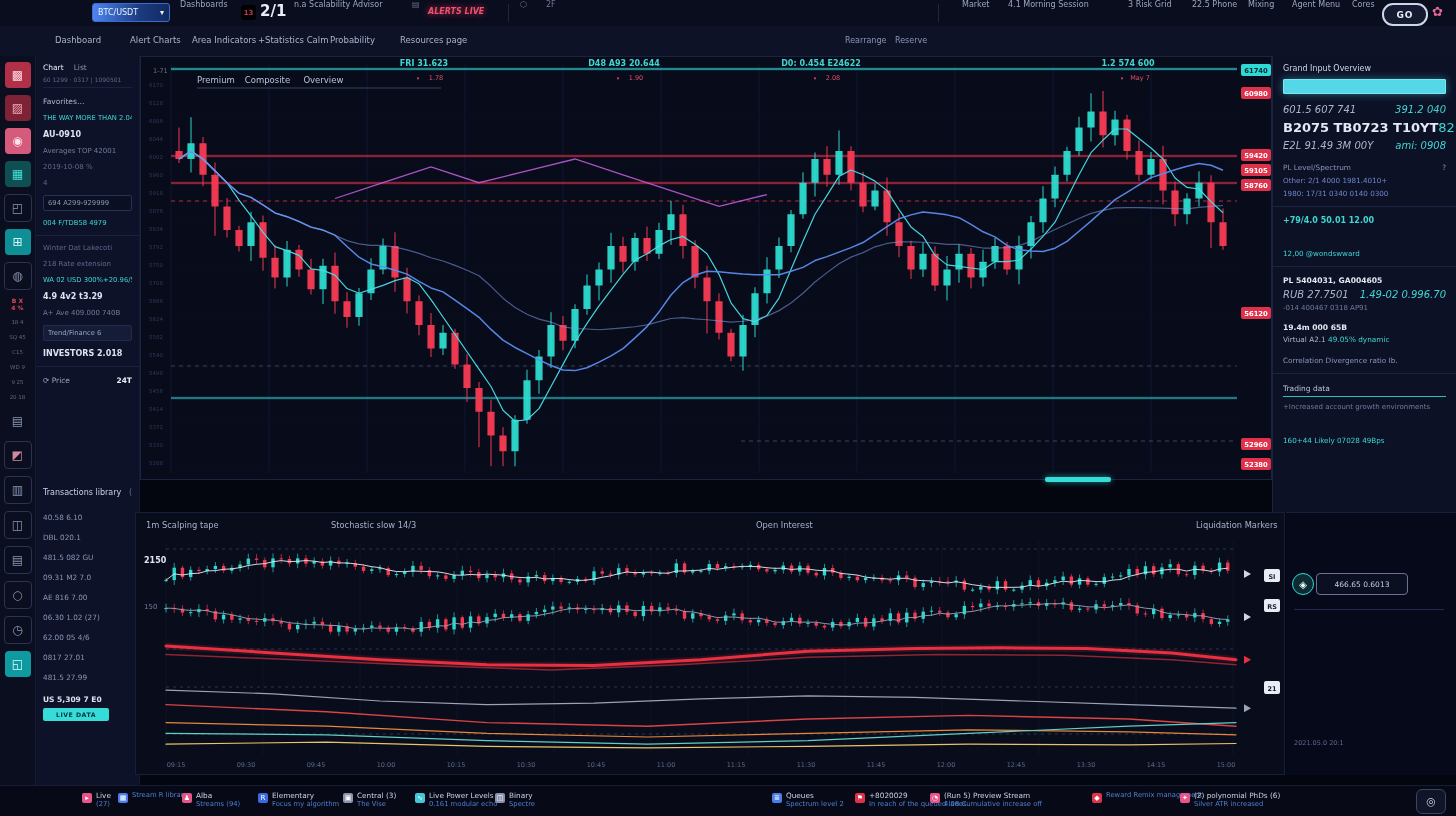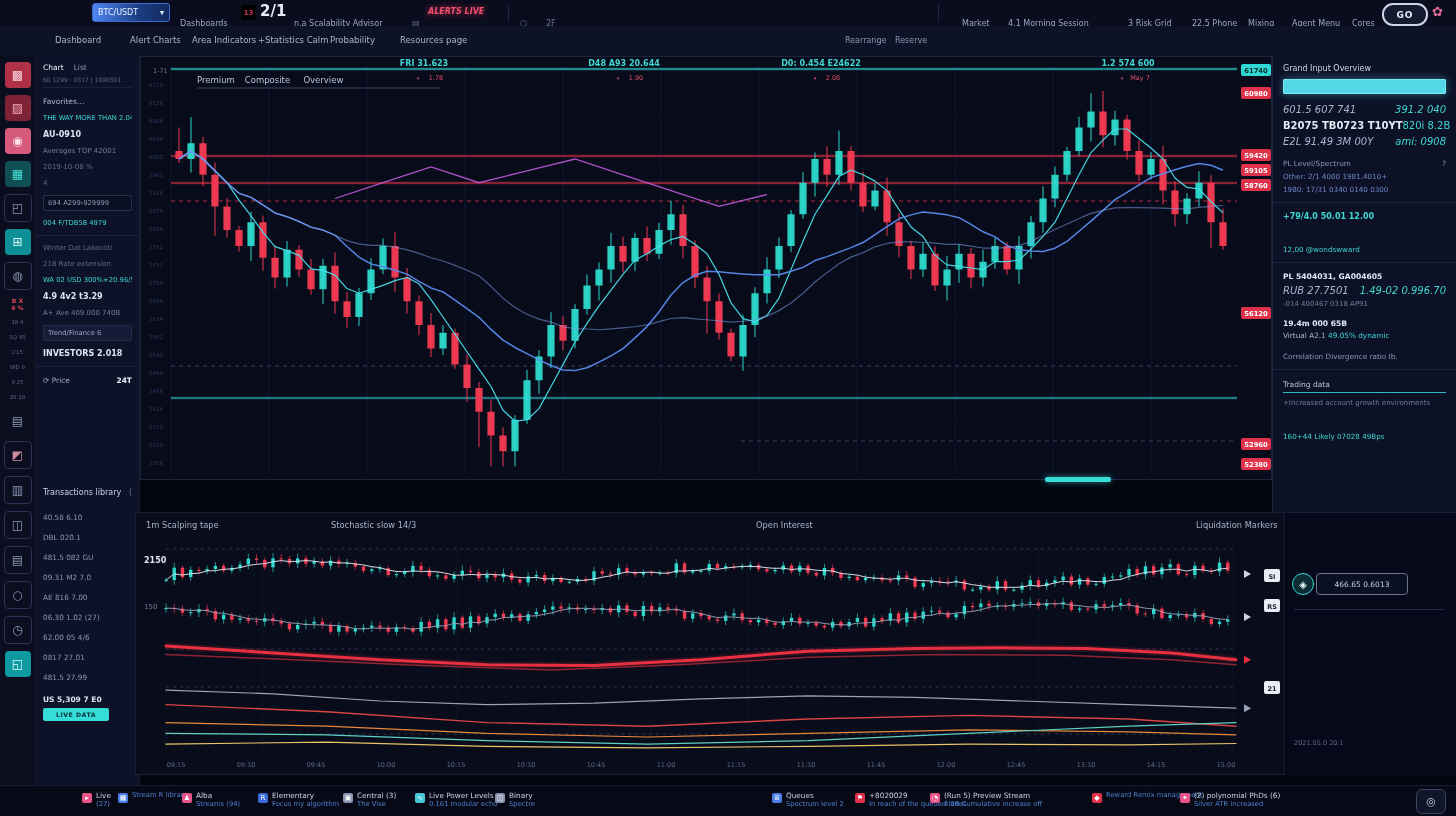--- a/index.html
+++ b/index.html
@@ -6,21 +6,21 @@
   .app{position:relative;width:1456px;height:816px;overflow:hidden;background:#04060f;
        font-family:"DejaVu Sans",sans-serif;color:#c6d1e8;-webkit-font-smoothing:antialiased;}
   .abs{position:absolute;}
   
   .topbar{left:0;top:0;width:1456px;height:26px;background:#0a0d1d;border-bottom:1px solid #151b32;}
   .tf-box{left:40px;top:4px;width:46px;height:17px;border:1px solid #31406b;border-radius:3px;
           background:#0d1326;font-size:8px;color:#9fb0d8;display:flex;align-items:center;justify-content:center;gap:17px;margin-top:48px;}
   .sym-select{left:92px;top:3px;width:78px;height:19px;border-radius:3px;
           background:linear-gradient(90deg,#4d86f2,#1b3c82 60%,#122b60);border:1px solid #3e6ad0;
           font-size:8px;color:#eaf2ff;display:flex;align-items:center;justify-content:space-between;padding:0 5px;box-sizing:border-box;}
-  .tb-text{font-size:8px;color:#9aa6c4;top:19px;white-space:nowrap;}
+  .tb-text{font-size:8px;color:#9aa6c4;top:0;white-space:nowrap;}
   .tb-big{top:2px;font-size:15px;font-weight:bold;color:#e8edf8;}
   .tb-badge{left:241px;top:5px;width:15px;height:15px;border-radius:3px;background:#000000;color:#c2335c;
             font-size:7px;font-weight:bold;display:flex;align-items:center;justify-content:center;}
   .tb-alert{top:7px;font-size:8px;font-weight:bold;font-style:italic;color:#f0506e;text-shadow:0 0 6px rgba(240,60,100,.8);}
   .go-pill{left:1382px;top:3px;width:42px;height:19px;border:2px solid #cfd6e8;border-radius:11px;background:#141a30;
            color:#e8edf8;font-size:9px;font-weight:bold;display:flex;align-items:center;justify-content:center;letter-spacing:1px;}
   .avatar{left:1432px;top:4px;font-size:13px;color:#e86a9a;}
   .vsep{top:4px;width:1px;height:18px;background:#1e2742;}
   
   .menubar{left:0;top:26px;width:1456px;height:30px;background:#0e1226;border-bottom:1px solid #181f3a;}
@@ -78,21 +78,21 @@
            color:#c6d1e8;font-size:7.5px;display:flex;align-items:center;justify-content:center;white-space:nowrap;}
   .lr-div{left:8px;top:96px;width:150px;height:1px;background:#222b4c;}
   .lr-stamp{left:8px;top:226px;font-size:6.5px;color:#5d6988;white-space:nowrap;}
   
   .rpanel{left:1272px;top:56px;width:184px;height:456px;background:#0c1126;border-left:1px solid #1b2340;
           box-sizing:border-box;padding:8px 10px;overflow:hidden;}
   .rp-title{font-size:8px;color:#cdd6ea;padding-bottom:6px;}
   .rp-input{height:13px;background:#54d8e8;border-radius:1px;border:1px solid #7ae8f2;box-shadow:0 0 8px rgba(84,216,232,.45);margin-bottom:7px;}
   .rp-row{display:flex;justify-content:space-between;font-size:10px;color:#aab6ce;padding:2.5px 0;white-space:nowrap;overflow:hidden;font-style:italic;}
   .rp-row .v{color:#3fd6d2;}
-  .rp-boldrow{display:flex;justify-content:space-between;font-size:10px;font-weight:bold;color:#e2e8f4;padding:2.5px 0;white-space:nowrap;}
+  .rp-boldrow{display:flex;justify-content:space-between;font-size:13px;font-weight:bold;color:#e2e8f4;padding:2.5px 0;white-space:nowrap;}
   .rp-boldrow .v{color:#3fd6d2;font-weight:normal;}
   .rp-label{font-size:7.3px;color:#8a96b4;padding:4px 0 2px;display:flex;justify-content:space-between;}
   .rp-blue{font-size:7.2px;color:#6f87c8;padding:2px 0;white-space:nowrap;}
   .rp-tealbold{font-size:8px;font-weight:bold;color:#3fd6d2;padding:3px 0 1px;}
   .rp-teal{font-size:7.2px;color:#3fd6d2;padding:2px 0;margin-top:21px;}
   .rp-bold{font-size:7.6px;font-weight:bold;color:#e2e8f4;padding:3px 0 1px;white-space:nowrap;}
   .rp-muted{font-size:7px;color:#707c9a;padding:2px 0;white-space:nowrap;}
   .rp-div{border-top:1px solid #1c2444;margin:6px -10px;}
   .rp-sub{font-size:7.5px;color:#b9c4da;padding:4px 0 3px;border-bottom:1px solid #2fbdc4;margin-bottom:4px;}
   .rp-gap{height:6px;}

